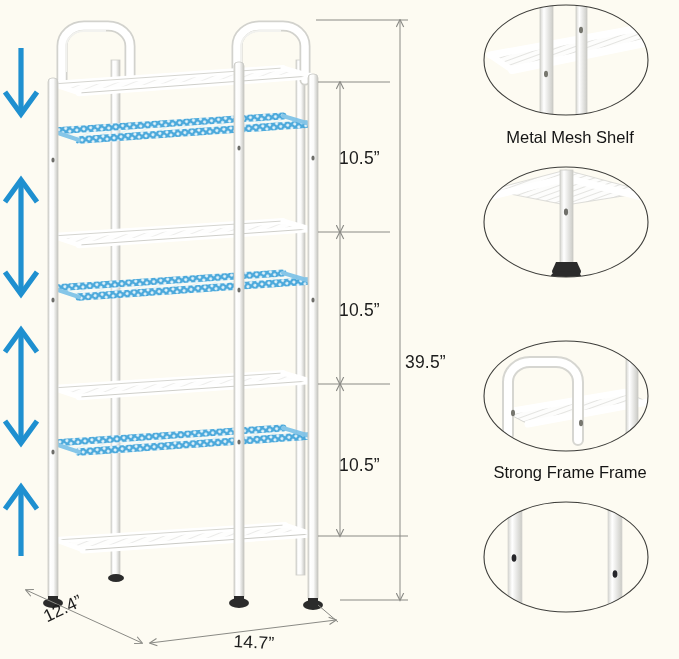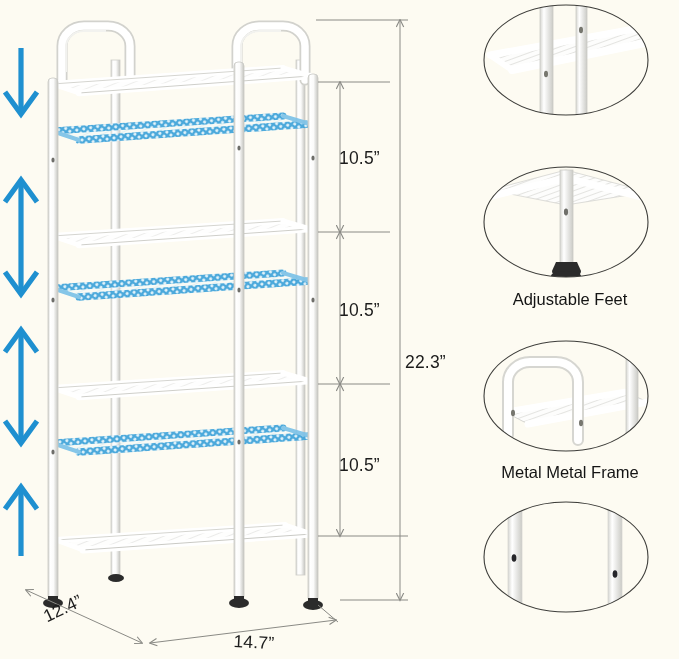--- a/index.html
+++ b/index.html
@@ -244,21 +244,21 @@
         <line x1="50" y1="600" x2="26" y2="590" stroke="none"></line>
 
         <line x1="150" y1="643" x2="336" y2="620" marker-start="url(#arrGrayStart)" marker-end="url(#arrGray)"></line>
         <line x1="318" y1="605" x2="338" y2="622"></line>
       </g>
     </svg>
 
     <div class="dim-label" style="left:339px; top:148px;">10.5”</div>
     <div class="dim-label" style="left:339px; top:300px;">10.5”</div>
     <div class="dim-label" style="left:339px; top:455px;">10.5”</div>
-    <div class="dim-label" style="left:405px; top:352px;">22.3”</div>
+    <div class="dim-label" style="left:405px; top:352px;">39.5”</div>
     <div class="dim-label rot" style="left:40px; top:608px;">12.4”</div>
     <div class="dim-label rot2" style="left:234px; top:631px;">14.7”</div>
   </div>
 
   <div class="stage">
     <svg class="svg-layer" viewBox="0 0 679 659">
       <defs>
         <linearGradient id="cTube" x1="0" y1="0" x2="1" y2="0">
           <stop offset="0%" stop-color="#d6d6d1"></stop>
           <stop offset="30%" stop-color="#ffffff"></stop>
@@ -332,17 +332,17 @@
           <rect x="484" y="502" width="164" height="110" fill="#fdfbf2"></rect>
           <rect x="508" y="500" width="14" height="115" fill="url(#cTube)" stroke="#d4d4d0" stroke-width="0.7"></rect>
           <rect x="608" y="500" width="14" height="115" fill="url(#cTube)" stroke="#d4d4d0" stroke-width="0.7"></rect>
           <ellipse cx="514" cy="558" rx="2.4" ry="3.8" fill="#26262a"></ellipse>
           <ellipse cx="615" cy="574" rx="2.4" ry="3.8" fill="#26262a"></ellipse>
         </g>
         <ellipse cx="566" cy="557" rx="82" ry="55" fill="none" stroke="#3d3d3a" stroke-width="1.1"></ellipse>
       </g>
     </svg>
 
-    <div class="callout-label" style="left:470px; top:290px; width:200px;">Adjustable Feet</div>
-    <div class="callout-label" style="left:470px; top:463px; width:200px;">Metal Metal Frame</div>
+    <div class="callout-label" style="left:470px; top:128px; width:200px;">Metal Mesh Shelf</div>
+    <div class="callout-label" style="left:470px; top:463px; width:200px;">Strong Frame Frame</div>
   </div>
 
 </div>
 
 </body></html>

